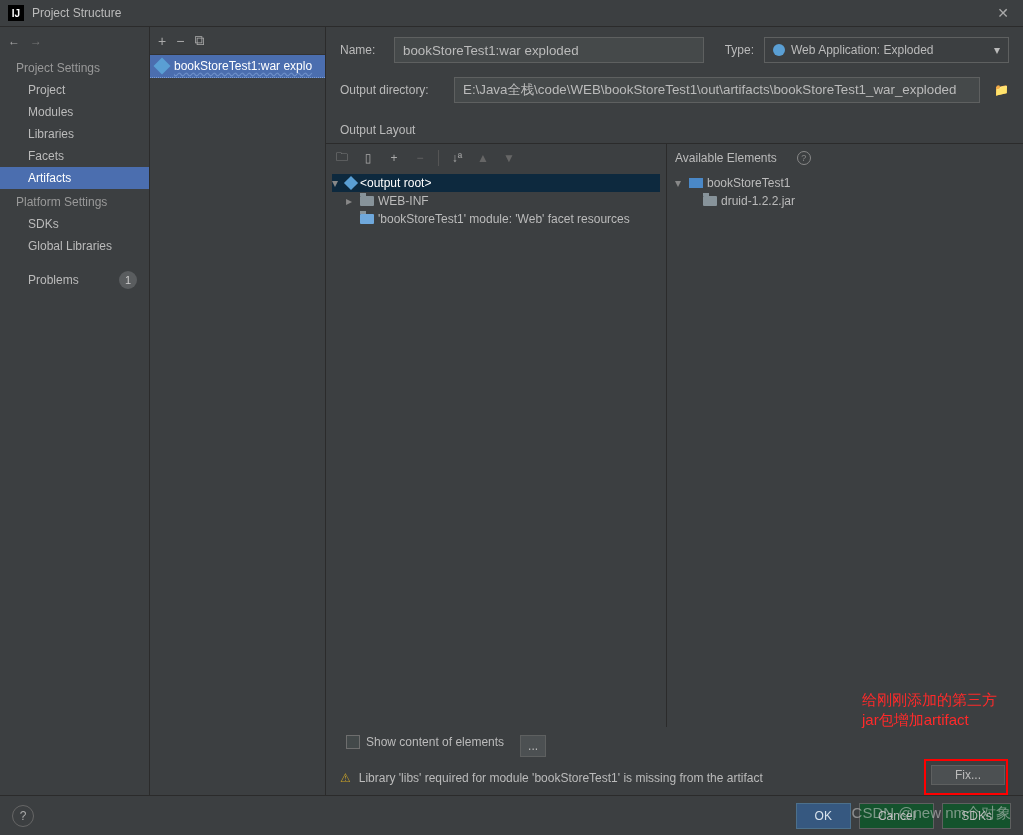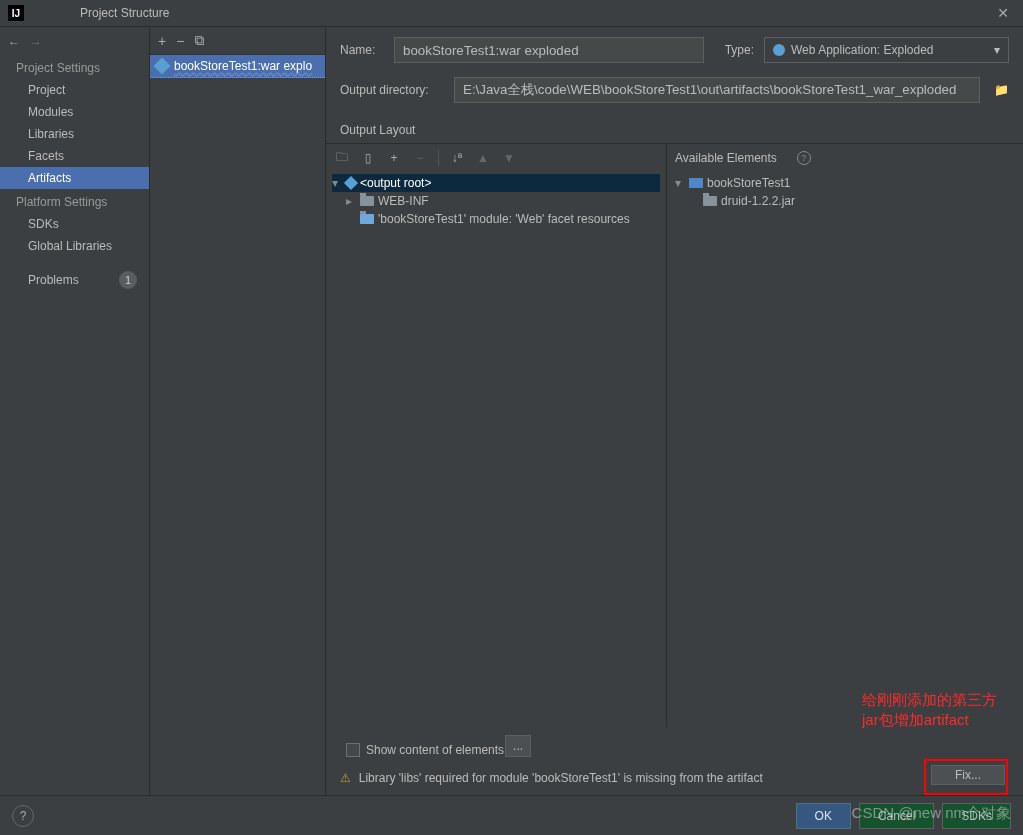--- a/index.html
+++ b/index.html
@@ -8,21 +8,21 @@
   background: #3c3f41; color: #bbbbbb;
   font-family: "Segoe UI", Arial, sans-serif; font-size: 12px;
   overflow: hidden; position: relative;
 }
 .titlebar {
   height: 27px; background: #3c3f41; display: flex; align-items: center;
   padding: 0 8px; border-bottom: 1px solid #2b2b2b;
 }
 .titlebar .app-icon { width: 16px; height: 16px; background: #000; color: #fff;
   display: flex; align-items: center; justify-content: center; font-size: 10px; font-weight: bold; margin-right: 8px; }
-.titlebar .title { flex: 1; color: #bbb; margin-left: 48px; }
+.titlebar .title { flex: 1; color: #bbb; }
 .titlebar .close { color: #aaa; cursor: pointer; font-size: 14px; padding: 0 6px; }
 .main { display: flex; height: 768px; }
 .left-panel { width: 150px; background: #3c3f41; border-right: 1px solid #2b2b2b; }
 .nav-arrows { height: 28px; display: flex; align-items: center; padding: 0 8px; gap: 10px; }
 .nav-arrows span { color: #787878; }
 .nav-arrows .back { color: #aaa; }
 .section-header { padding: 6px 8px 4px 16px; color: #999; font-size: 12px; }
 .nav-item { padding: 4px 8px 4px 28px; color: #bbb; cursor: pointer; }
 .nav-item.selected { background: #4b6eaf; color: #fff; }
 .nav-item.problems { display: flex; align-items: center; justify-content: space-between; padding-left: 28px; padding-right: 12px; margin-top: 10px; }
@@ -63,21 +63,21 @@
 .mini-folder { width: 14px; height: 10px; background: #87939a; display: inline-block; border-radius: 1px; position: relative; }
 .mini-folder::before { content:""; position:absolute; top:-3px; left:0; width:6px; height:3px; background:#87939a; }
 .blue-diamond { width: 10px; height: 10px; transform: rotate(45deg); background: #5a9fd4; display: inline-block; }
 
 .layout-right { flex: 1; border-left: 1px solid #2b2b2b; }
 .avail-header { height: 28px; display: flex; align-items: center; padding: 0 8px; color: #bbb; gap: 20px; }
 .help-circle { width: 14px; height: 14px; border: 1px solid #888; border-radius: 50%; display: flex; align-items: center; justify-content: center; font-size: 9px; color: #888; }
 .avail-tree { padding: 2px 8px; }
 .proj-icon { width: 14px; height: 10px; background: #4a88c7; display: inline-block; }
 
-.bottom-controls { padding: 8px 14px; display: flex; align-items: flex-end; gap: 1px; }
+.bottom-controls { padding: 8px 14px; display: flex; align-items: flex-start; gap: 16px; }
 .dots-btn { width: 26px; height: 22px; background: #4c5052; border: 1px solid #5e6060; color: #bbb; display: flex; align-items: center; justify-content: center; cursor: pointer; }
 
 .warning-row { padding: 6px 14px 10px 14px; display: flex; align-items: center; gap: 8px; position: relative; }
 .warn-icon { color: #c9a227; }
 .fix-btn { position: absolute; right: 18px; top: 0px; width: 74px; height: 20px; background: #4c5052; border: 1px solid #5e6060; color: #bbb; display: flex; align-items: center; justify-content: center; cursor: pointer; }
 .red-box { position: absolute; border: 2px solid #ff0000; pointer-events: none; }
 .red-annotation { position: absolute; color: #ff2a2a; font-size: 15px; line-height: 1.3; }
 
 .footer { height: 40px; border-top: 1px solid #2b2b2b; display: flex; align-items: center; padding: 0 12px; justify-content: space-between; background: #3c3f41; }
 .help-btn { width: 22px; height: 22px; border: 1px solid #666; border-radius: 50%; display: flex; align-items: center; justify-content: center; color: #aaa; cursor: pointer; }

